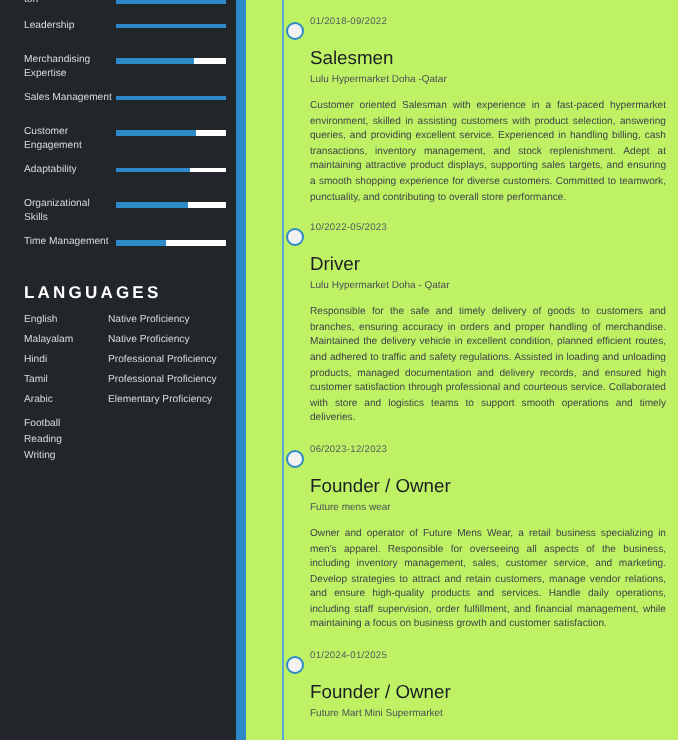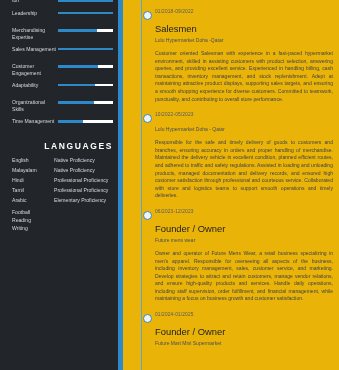--- a/index.html
+++ b/index.html
@@ -28,21 +28,20 @@
     background: #2d89c8;
   }
   .sb-inner { padding: 0 10px 0 12px; }
 
   .section-title {
     color: #ffffff;
     font-size: 8.5px;
     font-weight: bold;
     letter-spacing: 1.6px;
     margin: 11px 0 6px 0;
-    text-align: right;
   }
 
   
   .skill-row {
     display: flex;
     align-items: flex-start;
     margin-bottom: 4.5px;
     min-height: 13px;
   }
   .skill-name {
@@ -95,21 +94,21 @@
   .hobby-item {
     color: #d8dadd;
     font-size: 5.1px;
     line-height: 8px;
   }
 
   
   .main {
     flex: 1;
     height: 370px;
-    background: #eab308;
+    background: #bef264;
     position: relative;
     padding-left: 10px;
     overflow: hidden;
   }
   .timeline-line {
     position: absolute;
     left: 18px; top: 0; bottom: 0;
     width: 1.4px;
     background: #5aa6d6;
   }
@@ -248,20 +247,21 @@
         <div class="entry">
           <div class="marker"></div>
           <div class="entry-date">01/2018-09/2022</div>
           <div class="entry-title">Salesmen</div>
           <div class="entry-company">Lulu Hypermarket Doha -Qatar</div>
           <div class="entry-desc">Customer oriented Salesman with experience in a fast-paced hypermarket environment, skilled in assisting customers with product selection, answering queries, and providing excellent service. Experienced in handling billing, cash transactions, inventory management, and stock replenishment. Adept at maintaining attractive product displays, supporting sales targets, and ensuring a smooth shopping experience for diverse customers. Committed to teamwork, punctuality, and contributing to overall store performance.</div>
         </div>
         <div class="entry">
           <div class="marker"></div>
           <div class="entry-date">10/2022-05/2023</div>
+          <div class="entry-title">Driver</div>
           <div class="entry-company">Lulu Hypermarket Doha - Qatar</div>
           <div class="entry-desc">Responsible for the safe and timely delivery of goods to customers and branches, ensuring accuracy in orders and proper handling of merchandise. Maintained the delivery vehicle in excellent condition, planned efficient routes, and adhered to traffic and safety regulations. Assisted in loading and unloading products, managed documentation and delivery records, and ensured high customer satisfaction through professional and courteous service. Collaborated with store and logistics teams to support smooth operations and timely deliveries.</div>
         </div>
         <div class="entry">
           <div class="marker"></div>
           <div class="entry-date">06/2023-12/2023</div>
           <div class="entry-title">Founder / Owner</div>
           <div class="entry-company">Future mens wear</div>
           <div class="entry-desc">Owner and operator of Future Mens Wear, a retail business specializing in men's apparel. Responsible for overseeing all aspects of the business, including inventory management, sales, customer service, and marketing. Develop strategies to attract and retain customers, manage vendor relations, and ensure high-quality products and services. Handle daily operations, including staff supervision, order fulfillment, and financial management, while maintaining a focus on business growth and customer satisfaction.</div>
         </div>

